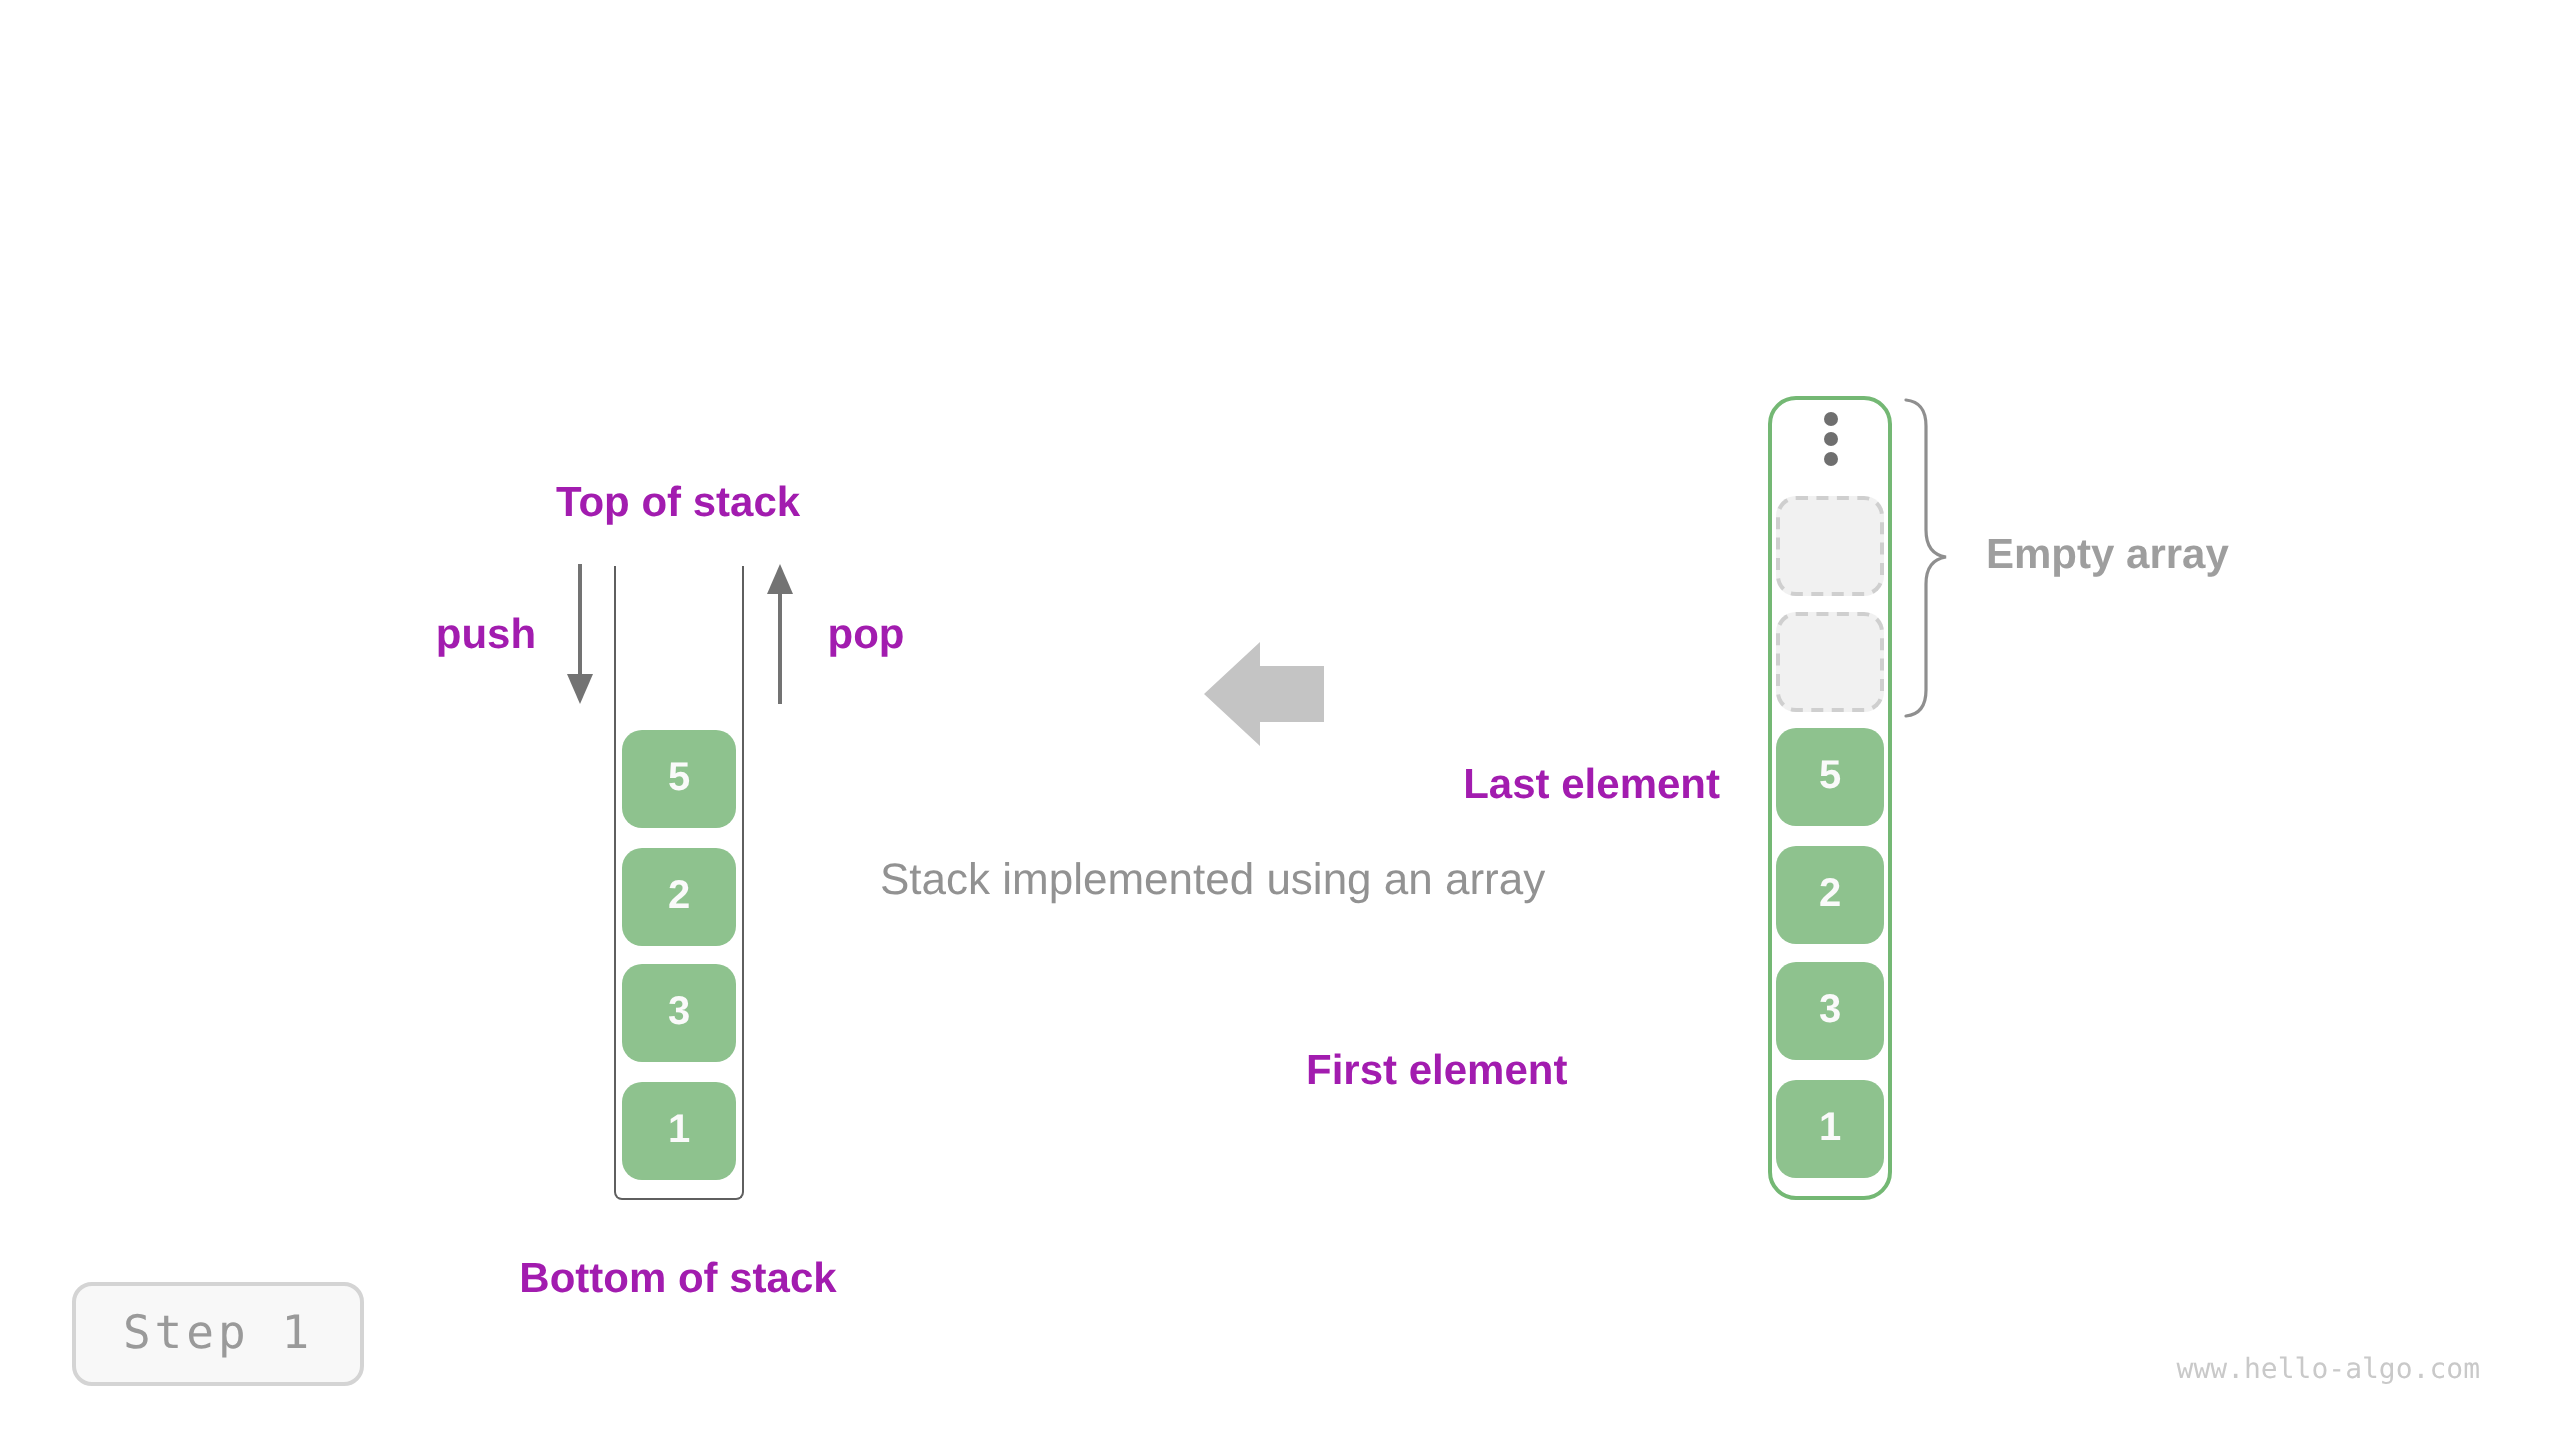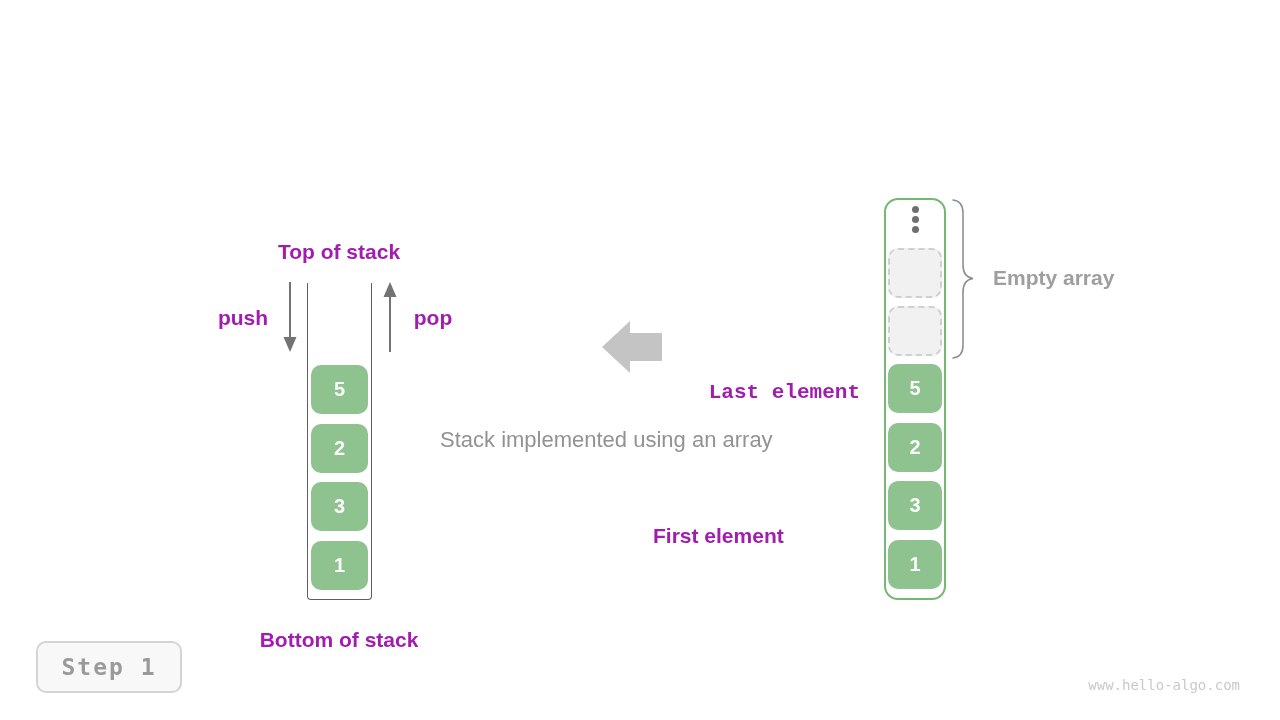--- a/index.html
+++ b/index.html
@@ -96,33 +96,33 @@
   .slot-1 { top: 306px; }
   .array-cells .cell { left: 888px; width: 54px; }
   .arow-0 { top: 364px; }
   .arow-1 { top: 423px; }
   .arow-2 { top: 481px; }
   .arow-3 { top: 540px; }
 
   .brace { left: 950px; top: 198px; }
   .empty-slots-label { left: 993px; top: 266px; }
 
-  .last-element-label  { left: 660px; top: 381px; width: 200px; text-align: right; font-family: Liberation Mono, monospace; }
+  .last-element-label  { left: 660px; top: 381px; width: 200px; text-align: right; }
   .first-element-label { left: 653px; top: 524px; width: 200px; text-align: left; }
 
   
   .step-badge {
     left: 36px; top: 641px;
     width: 146px; height: 52px;
     background: #f8f8f8;
     border: 2px solid #d4d4d4;
     border-radius: 10px;
     display: flex; align-items: center; justify-content: center;
     font-family: "DejaVu Sans Mono", monospace;
-    font-weight: bold;
+    font-weight: normal;
     font-size: 23px;
     letter-spacing: 2px;
     color: #9a9a9a;
   }
   .watermark {
     right: 40px; top: 677px;
     font-family: "DejaVu Sans Mono", monospace;
     font-size: 14px;
     color: #c9c9c9;
     white-space: nowrap;

